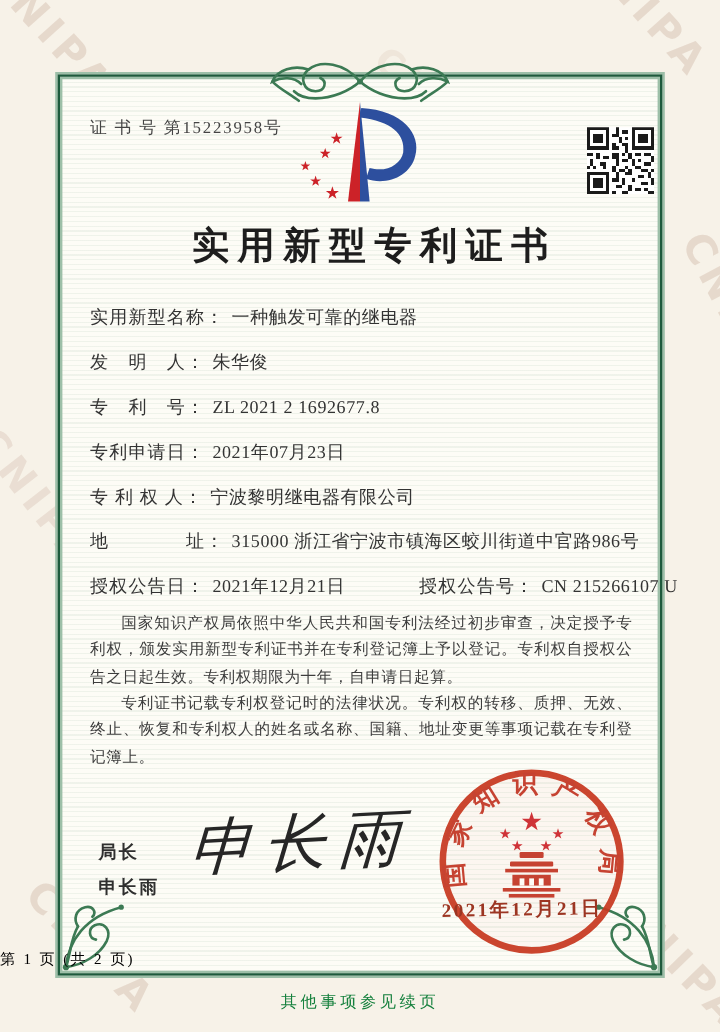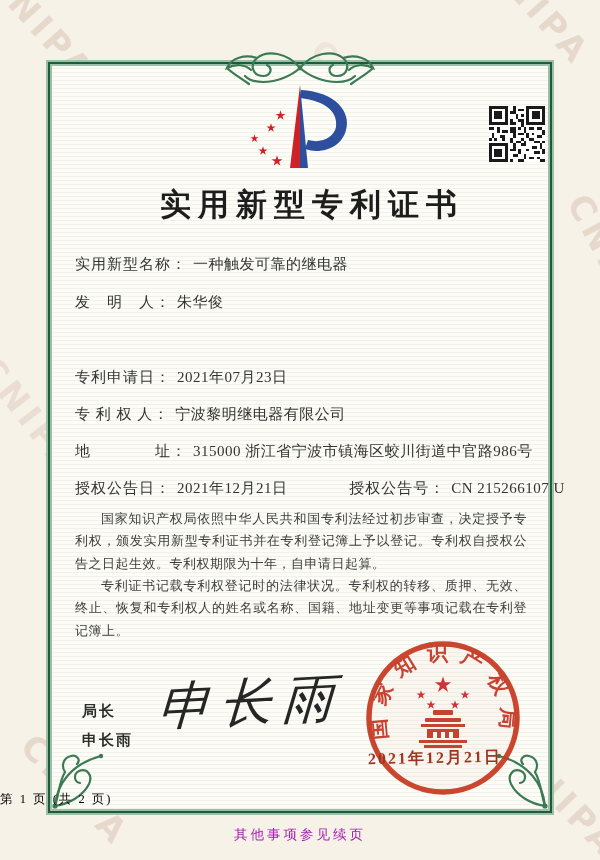--- a/index.html
+++ b/index.html
@@ -60,21 +60,21 @@
 
   
   .seal{position:absolute;left:363px;top:638px;width:160px;height:160px;opacity:0.92;}
   .seal-date{position:absolute;left:368px;top:748px;font-size:16px;font-weight:bold;
              color:#9c3522;letter-spacing:2px;transform:rotate(-1deg);}
 
   
   .page-info{position:absolute;left:0;top:791px;width:600px;text-align:left;
              font-size:12.5px;color:#000000;letter-spacing:2px;}
   .footer-note{position:absolute;left:0;top:826px;width:600px;text-align:center;
-               font-size:13.5px;color:#a21caf;letter-spacing:3px;}
+               font-size:13.5px;color:#15803d;letter-spacing:3px;}
   .green{stroke:#3c7a54;fill:none;stroke-width:2.2;stroke-linecap:round;}
 </style>
 </head>
 <body>
 
 <div class="page">
 
   <span class="wm wm1">CNIPA</span>
   <span class="wm wm2">CNIPA</span>
   <span class="wm wm3">CNIPA</span>
@@ -116,20 +116,21 @@
     <g class="green">
       <path d="M6,58 C8,36 22,16 52,8"></path>
       <path d="M6,58 C20,56 34,48 40,36 C44,27 38,20 30,23 C24,26 25,34 31,35"></path>
       <path d="M6,58 C10,46 10,34 16,24"></path>
       <path d="M16,24 C12,18 14,10 22,8 C28,6.5 32,12 28,16"></path>
       <circle cx="52" cy="8" r="2.2" fill="#3c7a54" stroke="none"></circle>
       <circle cx="6" cy="58" r="2.6" fill="#3c7a54" stroke="none"></circle>
     </g>
   </svg>
 
+  <div class="cert-no">证 书 号 第15223958号</div>
 
   <svg class="logo" viewBox="0 0 130 92">
     <defs>
       <symbol id="star" viewBox="-1.05 -1.05 2.1 2.1">
         <polygon points="0,-1 0.2245,-0.309 0.951,-0.309 0.363,0.118 0.588,0.809 0,0.382 -0.588,0.809 -0.363,0.118 -0.951,-0.309 -0.2245,-0.309" fill="#cc2228"></polygon>
       </symbol>
     </defs>
     <polygon points="62,3 52,86 62,86" fill="#cc2228"></polygon>
     <polygon points="62,3 62,86 70,86" fill="#2d4f9e"></polygon>
     <path d="M63,8 C98,10 113,30 108,48 C104,65 84,73 67,67 L70,58 C84,62 96,55 98,45 C100,30 88,19 62,16 Z" fill="#2d4f9e"></path>
@@ -207,20 +208,23 @@
   </svg>
 
   <div class="title">实用新型专利证书</div>
 
   <div class="row r1">
     <span class="lab">实用新型名称：</span><span class="val">一种触发可靠的继电器</span>
   </div>
   <div class="row r2">
     <span class="lab">发　明　人：</span><span class="val">朱华俊</span>
   </div>
+  <div class="row r3">
+    <span class="lab">专　利　号：</span><span class="val">ZL 2021 2 1692677.8</span>
+  </div>
   <div class="row r4">
     <span class="lab">专利申请日：</span><span class="val">2021年07月23日</span>
   </div>
   <div class="row r5">
     <span class="lab">专 利 权 人：</span><span class="val">宁波黎明继电器有限公司</span>
   </div>
   <div class="row r6">
     <span class="lab">地　　　　址：</span><span class="val">315000 浙江省宁波市镇海区蛟川街道中官路986号</span>
   </div>
   <div class="row r7">

